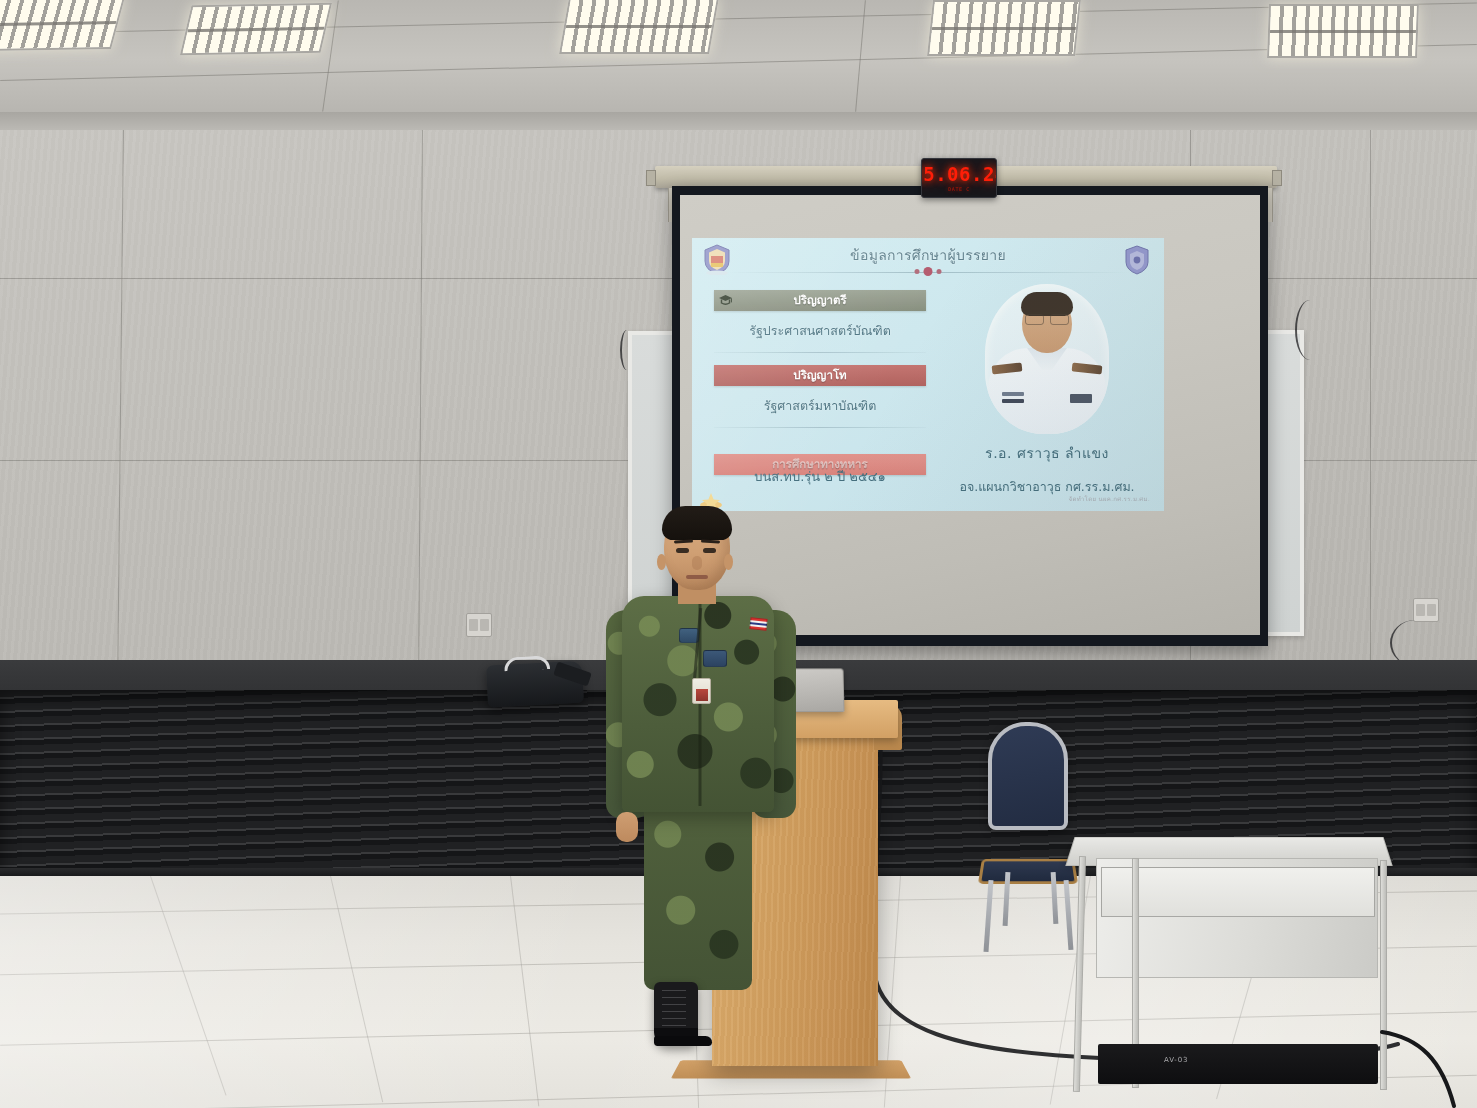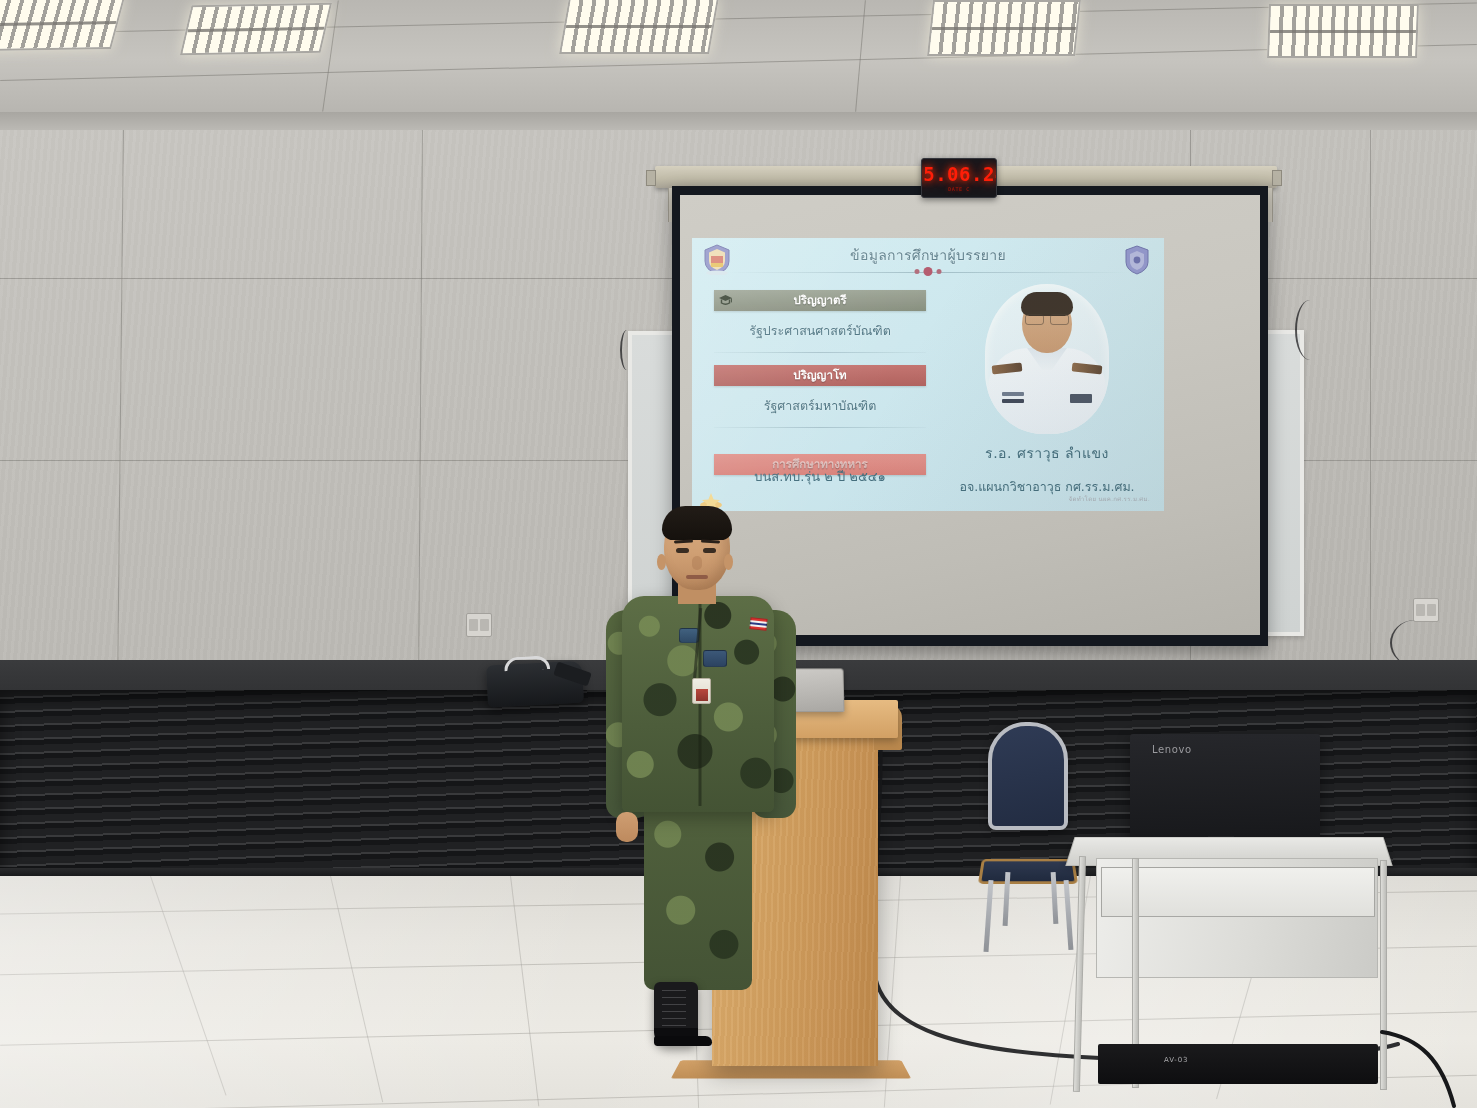--- a/index.html
+++ b/index.html
@@ -829,23 +829,20 @@
     <div class="mouth"></div>
   </div>
 
   <div class="chair-back"></div>
   <div class="chair-seat"></div>
   <div class="chair-leg" style="left:986px;top:880px;height:72px;transform:rotate(4deg);"></div>
   <div class="chair-leg" style="left:1066px;top:880px;height:70px;transform:rotate(-4deg);"></div>
   <div class="chair-leg" style="left:1004px;top:872px;height:54px;transform:rotate(3deg);"></div>
   <div class="chair-leg" style="left:1052px;top:872px;height:52px;transform:rotate(-3deg);"></div>
 
-  <div class="monitor">
-    <div class="monitor-brand">Lenovo</div>
-  </div>
   <div class="monitor-neck"></div>
   <div class="monitor-foot"></div>
   <div class="mouse"></div>
   <div class="cable-coil"></div>
 
   <div class="cart-top"></div>
   <div class="cart-body">
     <div class="cart-drawer" style="left:4px;top:8px;width:274px;height:50px;"></div>
   </div>
   <div class="cart-frame" style="left:1076px;top:856px;height:236px;transform:rotate(1.5deg);"></div>

